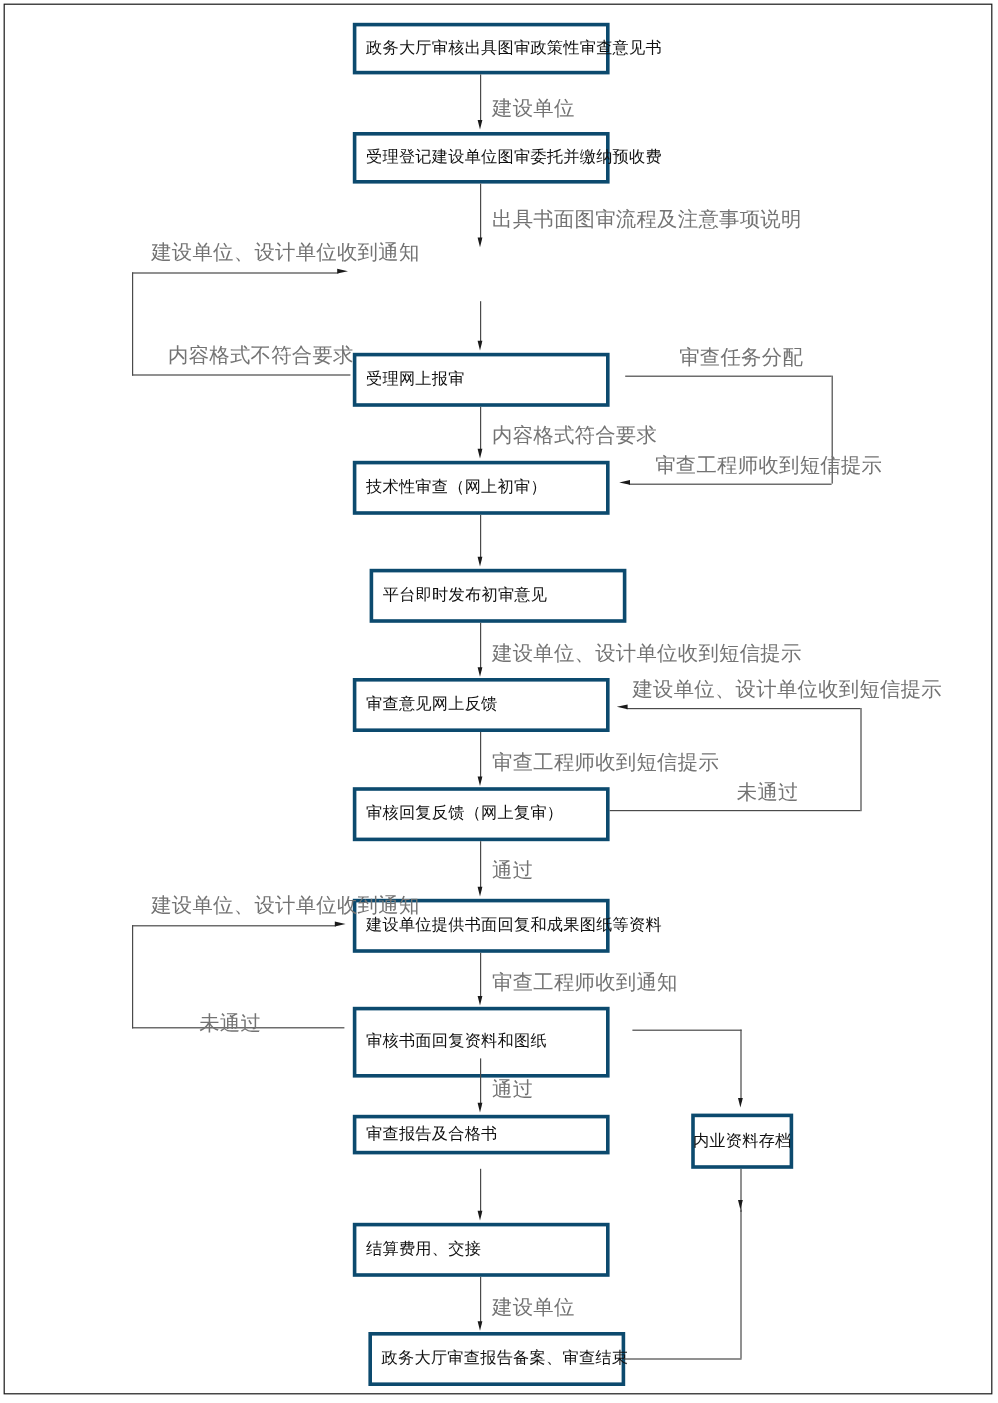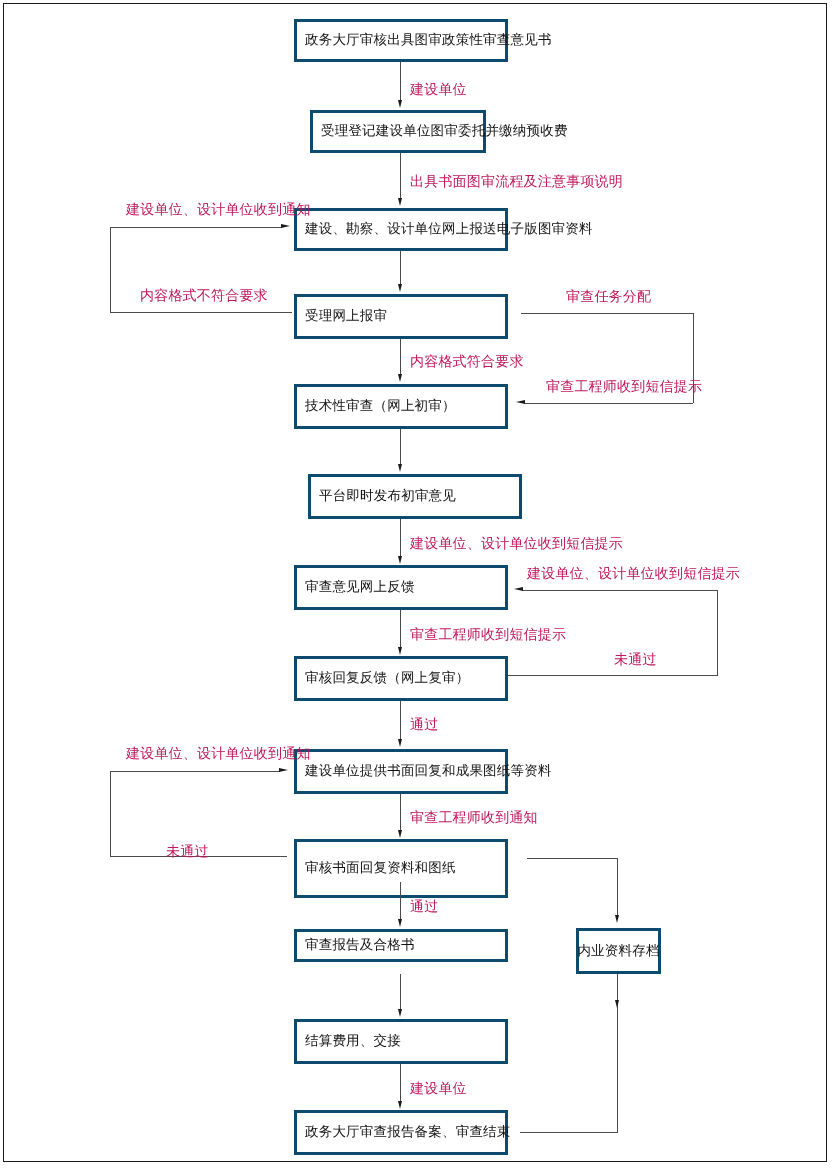--- a/index.html
+++ b/index.html
@@ -75,59 +75,58 @@
   .arrow-left {
     position: absolute;
     width: 0;
     height: 0;
     border-top: 2.5px solid transparent;
     border-bottom: 2.5px solid transparent;
     border-right: 9px solid #1a1a1a;
   }
   .edge-label {
     position: absolute;
-    font-size: 14px;
-    color: #be185d;
+    font-size: 17px;
+    color: #737373;
     white-space: nowrap;
     line-height: 1;
     letter-spacing: 0.2px;
   }
 </style>
 </head>
 <body>
 
 <div id="page">
 
   <div id="page-border"></div>
 
   <div class="node" style="left:294px; top:19px; width:214px; height:43px;">政务大厅审核出具图审政策性审查意见书</div>
 
-  <div class="node" style="left:294px; top:110px; width:176px; height:43px;margin-left:16px;">受理登记建设单位图审委托并缴纳预收费</div>
-
-  <div class="node" style="left:294px; top:208px; width:214px; height:43px;">建设、勘察、设计单位网上报送电子版图审资料</div>
+  <div class="node" style="left:294px; top:110px; width:214px; height:43px;">受理登记建设单位图审委托并缴纳预收费</div>
+
 
   <div class="node" style="left:294px; top:384px; width:214px; height:45px;">技术性审查（网上初审）</div>
 
   <div class="node" style="left:294px; top:294px; width:214px; height:45px;">受理网上报审</div>
 
   <div class="node" style="left:308px; top:474px; width:214px; height:45px;">平台即时发布初审意见</div>
 
   <div class="node" style="left:294px; top:565px; width:214px; height:45px;text-align:right;">审查意见网上反馈</div>
 
   <div class="node" style="left:294px; top:656px; width:214px; height:45px;">审核回复反馈（网上复审）</div>
 
   <div class="node" style="left:294px; top:749px; width:214px; height:45px;">建设单位提供书面回复和成果图纸等资料</div>
 
   <div class="node" style="left:294px; top:839px; width:214px; height:59px;">审核书面回复资料和图纸</div>
 
   <div class="node" style="left:294px; top:929px; width:214px; height:33px;">审查报告及合格书</div>
 
   <div class="node" style="left:294px; top:1019px; width:214px; height:45px;">结算费用、交接</div>
 
-  <div class="node" style="left:294px; top:1110px; width:214px; height:45px;">政务大厅审查报告备案、审查结束</div>
+  <div class="node" style="left:307px; top:1110px; width:214px; height:45px;">政务大厅审查报告备案、审查结束</div>
 
   <div class="node center" style="left:576px; top:928px; width:85px; height:46px;">内业资料存档</div>
 
   <div class="vline" style="left:400px; top:62px; height:40px;"></div>
   <div class="arrow-down" style="left:398px; top:100px;"></div>
   <div class="edge-label" style="left:410px; top:82px;">建设单位</div>
 
   <div class="vline" style="left:400px; top:153px; height:47px;"></div>
   <div class="arrow-down" style="left:398px; top:198px;"></div>
   <div class="edge-label" style="left:410px; top:174px;">出具书面图审流程及注意事项说明</div>

